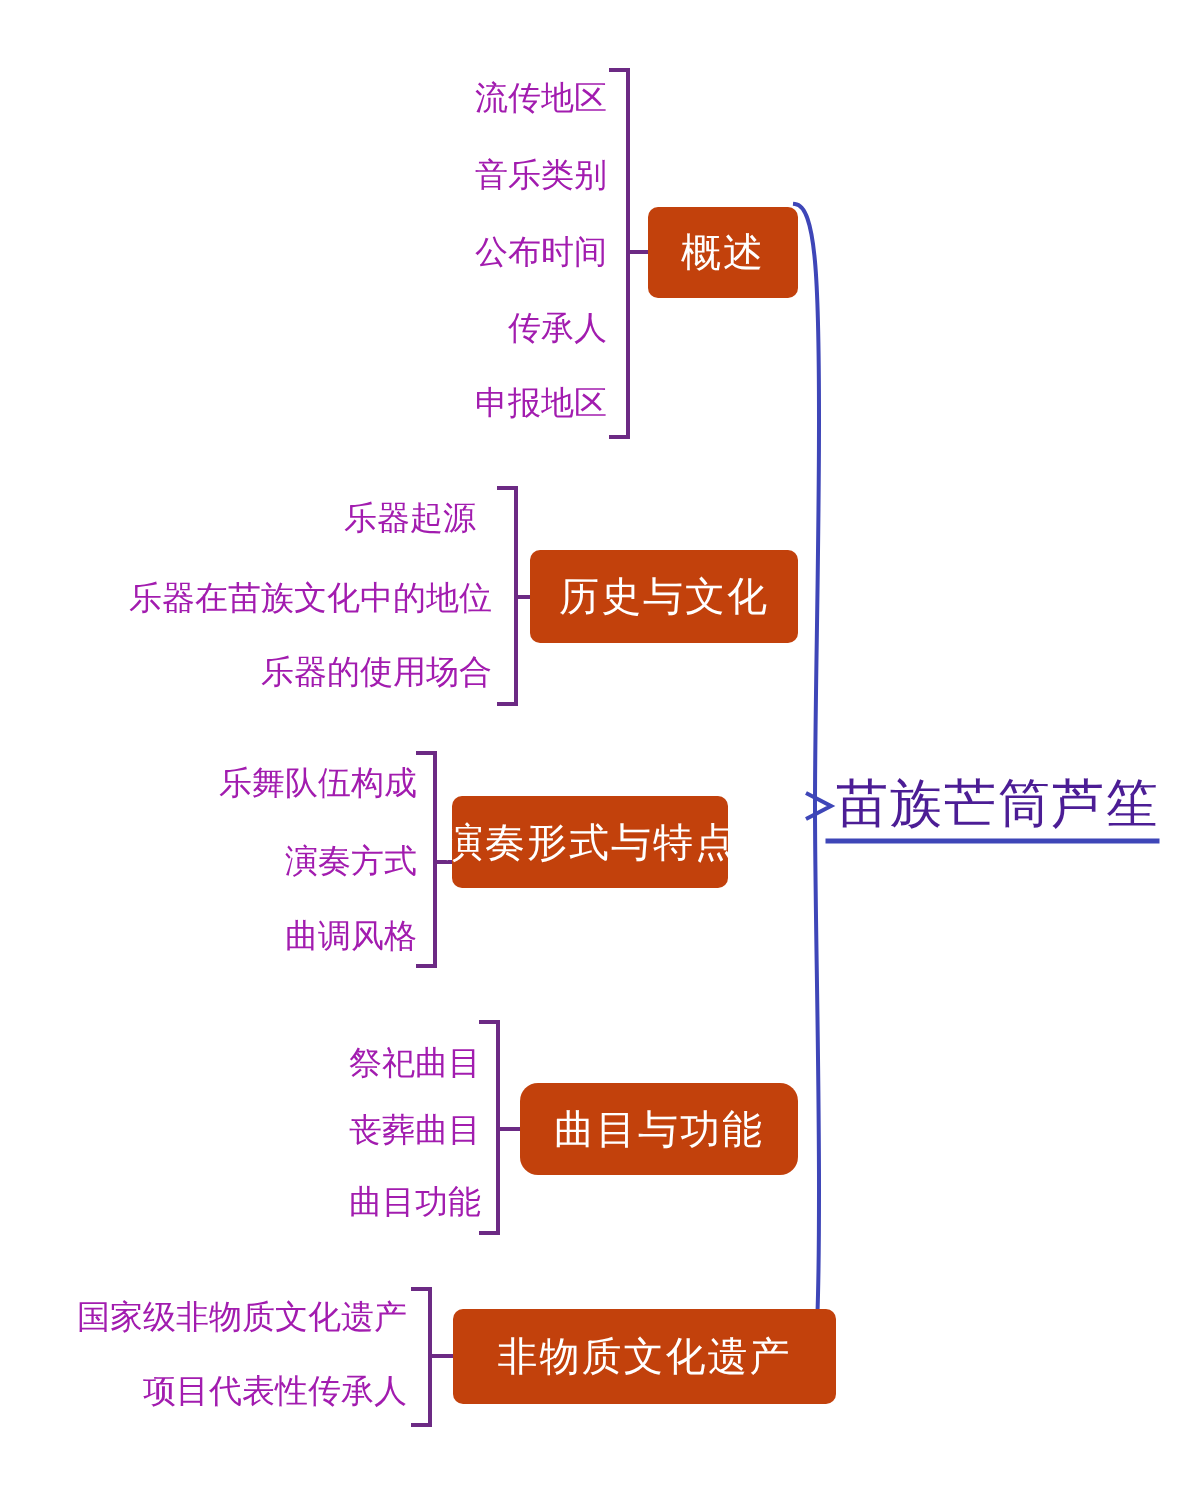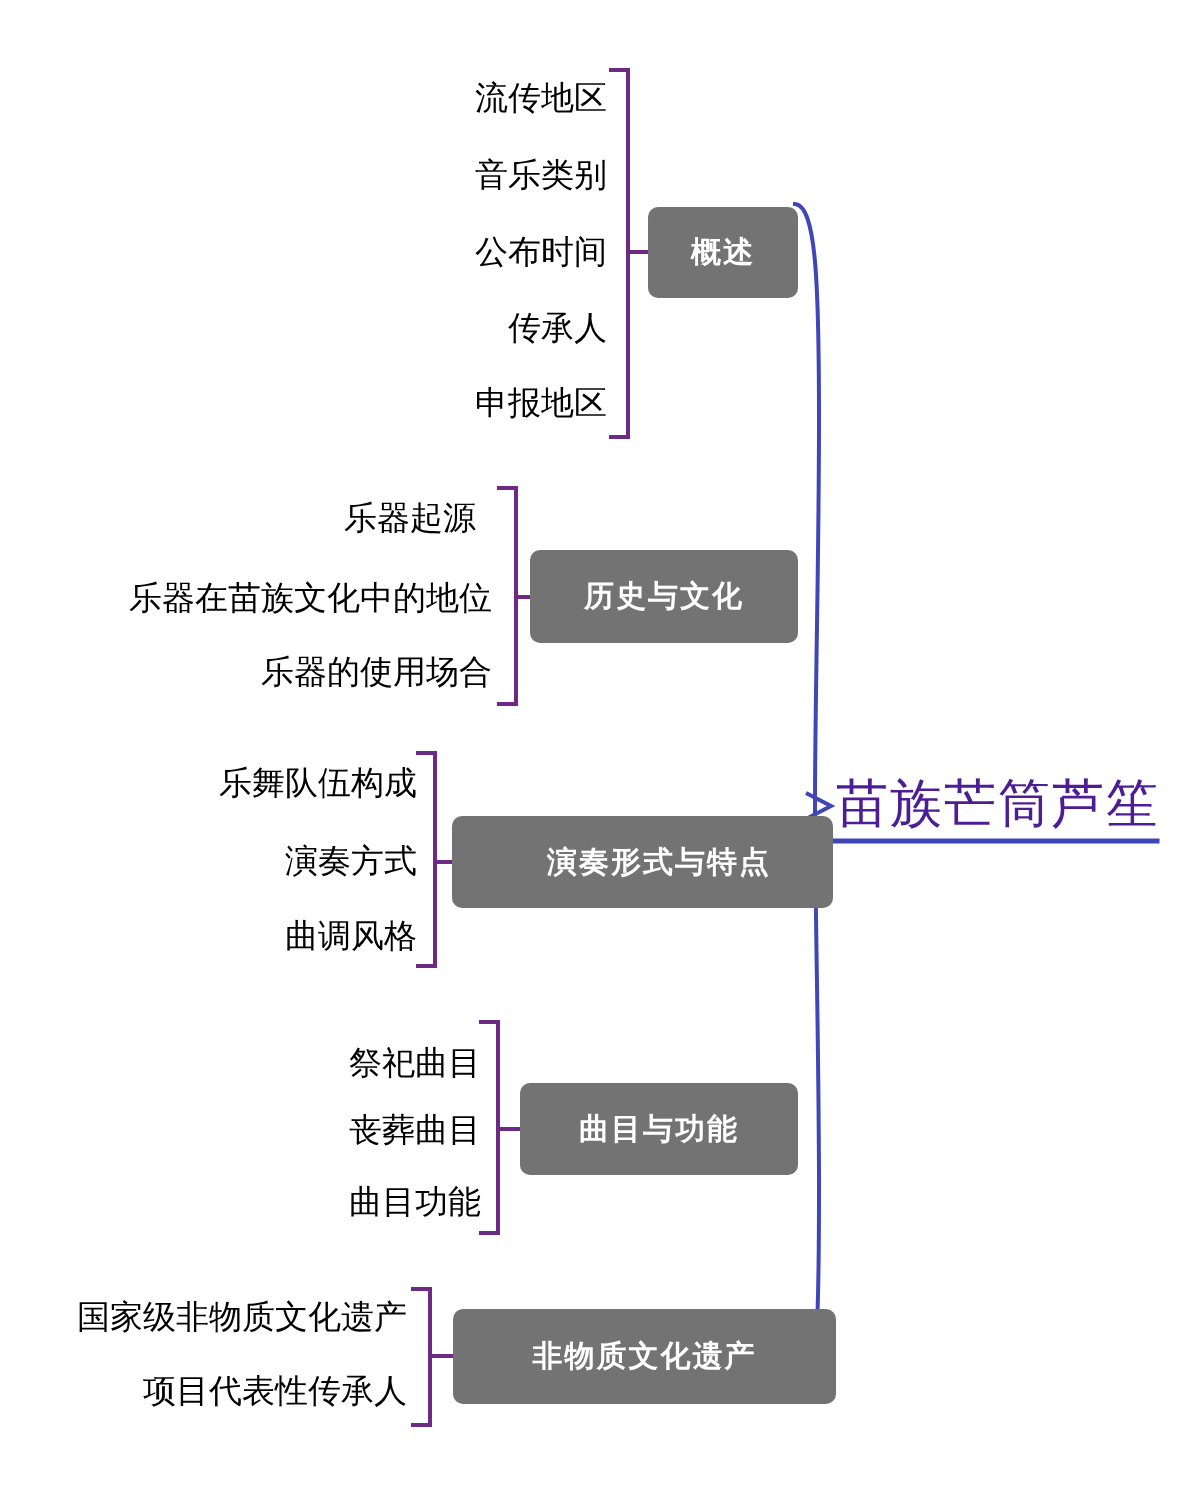--- a/index.html
+++ b/index.html
@@ -18,37 +18,36 @@
     width: 1200px; height: 1495px;
     z-index: 1;
     pointer-events: none;
   }
   .child {
     position: absolute;
     z-index: 2;
     height: 40px;
     line-height: 40px;
     font-size: 33px;
-    color: #000000;
+    color: #a21caf;
     white-space: nowrap;
     text-align: right;
   }
   .branch-box {
     position: absolute;
     z-index: 2;
-    background: #737373;
+    background: #c2410c;
     border-radius: 10px;
     color: #ffffff;
     display: flex;
     align-items: center;
     justify-content: center;
-    font-size: 30px;
+    font-size: 40px;
     letter-spacing: 2px;
     white-space: nowrap;
-    font-weight: bold;
   }
   .root-label {
     position: absolute;
     z-index: 2;
     left: 836px;
     top: 772px;
     font-size: 52px;
     line-height: 62px;
     color: #4c1d95;
     letter-spacing: 2px;
@@ -85,26 +84,26 @@
   <div class="child" style="right:593px; top:155px;">音乐类别</div>
   <div class="child" style="right:593px; top:232px;">公布时间</div>
   <div class="child" style="right:593px; top:308px;">传承人</div>
   <div class="child" style="right:593px; top:383px;">申报地区</div>
 
   <div class="branch-box" style="left:530px; top:550px; width:268px; height:93px;">历史与文化</div>
   <div class="child" style="right:724px; top:498px;">乐器起源</div>
   <div class="child" style="right:708px; top:578px;">乐器在苗族文化中的地位</div>
   <div class="child" style="right:708px; top:652px;">乐器的使用场合</div>
 
-  <div class="branch-box" style="left:452px; top:816px; width:348px; height:92px;padding-left:33px;">演奏形式与特点</div>
+  <div class="branch-box" style="left:452px; top:796px; width:276px; height:92px;">演奏形式与特点</div>
   <div class="child" style="right:783px; top:763px;">乐舞队伍构成</div>
   <div class="child" style="right:783px; top:841px;">演奏方式</div>
   <div class="child" style="right:783px; top:916px;">曲调风格</div>
 
-  <div class="branch-box" style="left:520px; top:1083px; width:278px; height:92px;">曲目与功能</div>
+  <div class="branch-box" style="left:520px; top:1083px; width:278px; height:92px;border-radius:18px;">曲目与功能</div>
   <div class="child" style="right:719px; top:1033px;margin-top:10px;">祭祀曲目</div>
   <div class="child" style="right:719px; top:1110px;">丧葬曲目</div>
   <div class="child" style="right:719px; top:1182px;">曲目功能</div>
 
   <div class="branch-box" style="left:453px; top:1309px; width:383px; height:95px;">非物质文化遗产</div>
   <div class="child" style="right:793px; top:1297px;">国家级非物质文化遗产</div>
   <div class="child" style="right:793px; top:1371px;">项目代表性传承人</div>
 
 </div>
 

